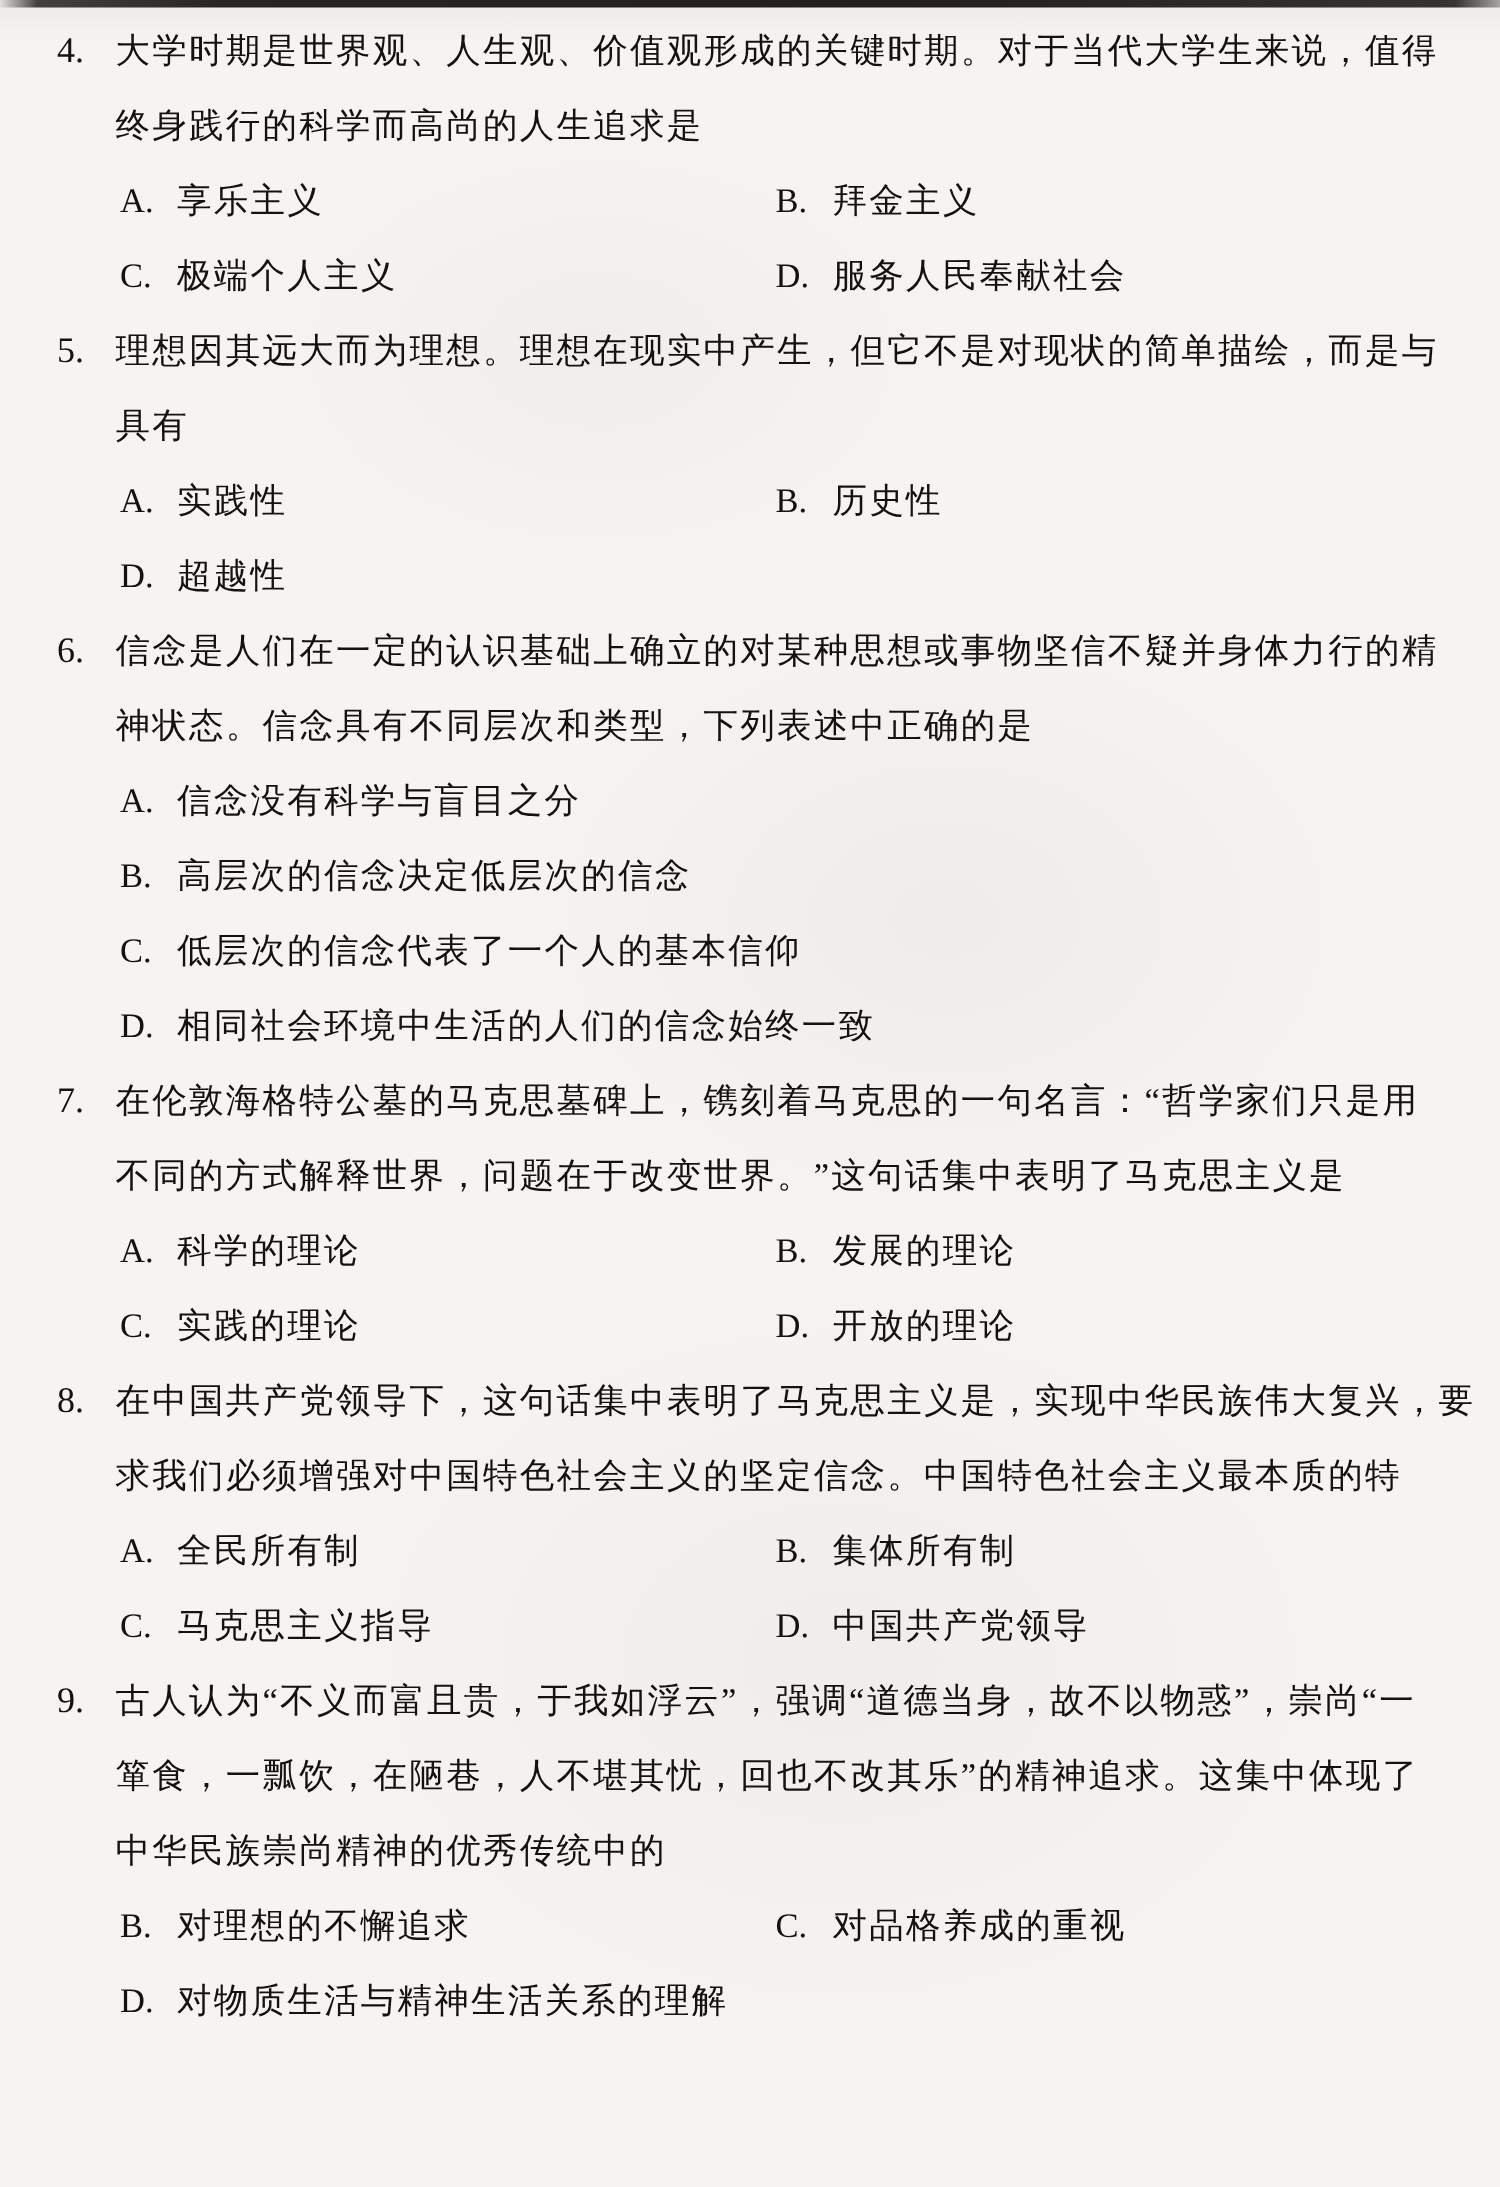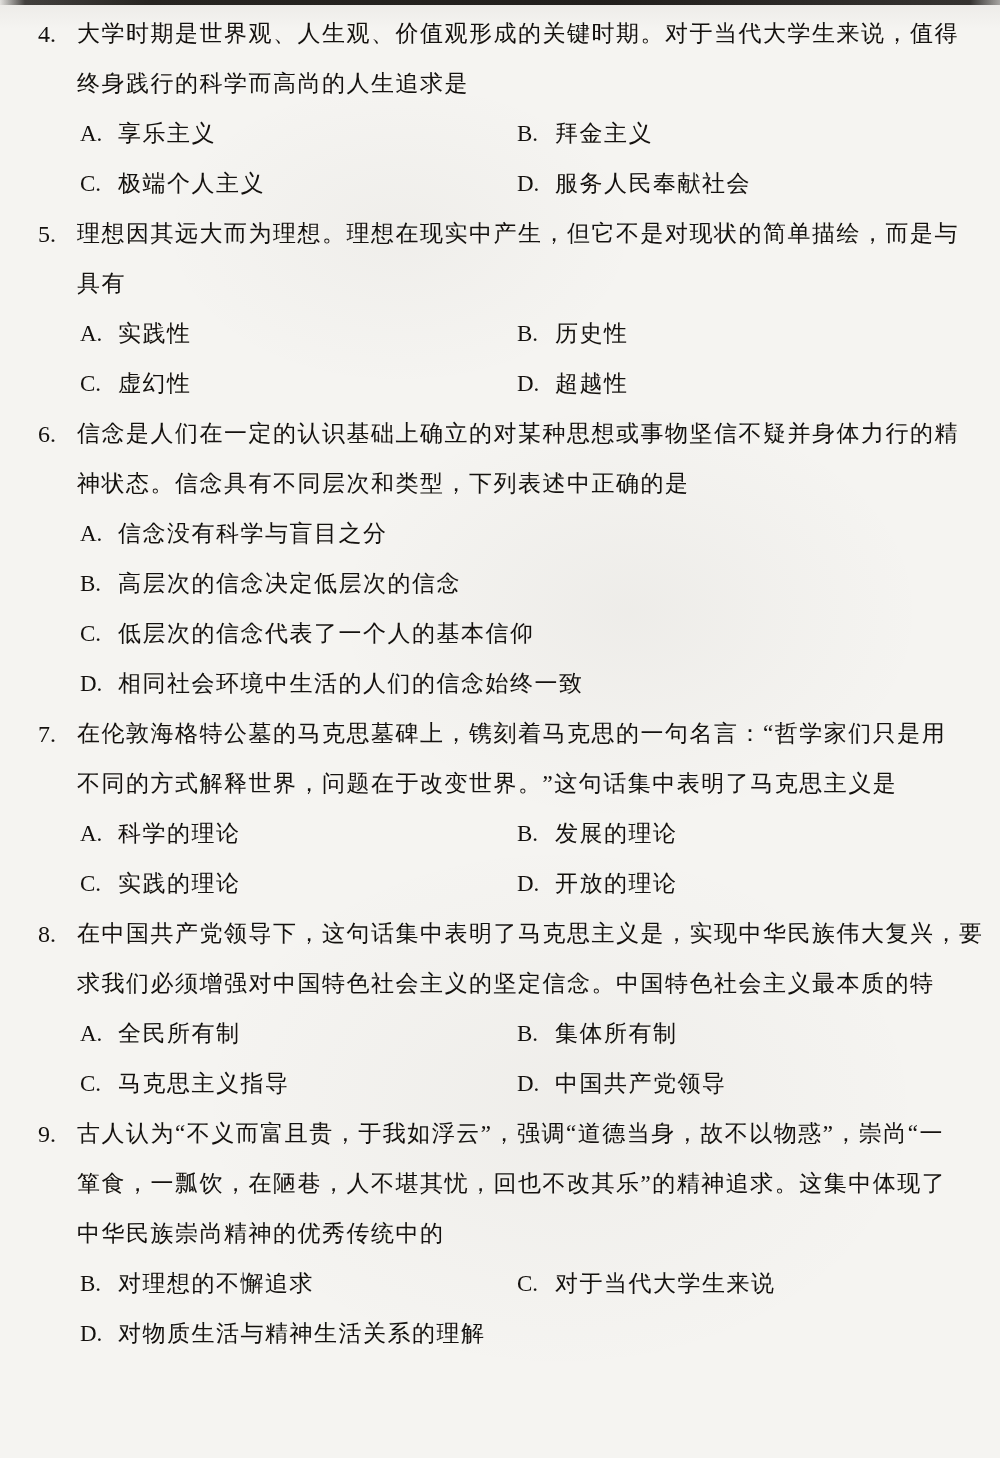--- a/index.html
+++ b/index.html
@@ -113,23 +113,20 @@
         <div class="q-line">具有</div>
       </div>
       <div class="options cols-2">
         <div class="option">
           <span class="opt-label">A.</span><span class="opt-text">实践性</span>
         </div>
         <div class="option">
           <span class="opt-label">B.</span><span class="opt-text">历史性</span>
         </div>
         <div class="option">
-          <span class="opt-label">C.</span><span class="opt-text">虚幻性</span>
-        </div>
-        <div class="option">
           <span class="opt-label">D.</span><span class="opt-text">超越性</span>
         </div>
       </div>
     </section>
 
     <section class="question">
       <div class="q-body">
         <span class="q-num">6.</span>
         <div class="q-line">信念是人们在一定的认识基础上确立的对某种思想或事物坚信不疑并身体力行的精</div>
         <div class="q-line">神状态。信念具有不同层次和类型，下列表述中正确的是</div>
@@ -199,21 +196,21 @@
         <span class="q-num">9.</span>
         <div class="q-line">古人认为“不义而富且贵，于我如浮云”，强调“道德当身，故不以物惑”，崇尚“一</div>
         <div class="q-line">箪食，一瓢饮，在陋巷，人不堪其忧，回也不改其乐”的精神追求。这集中体现了</div>
         <div class="q-line">中华民族崇尚精神的优秀传统中的</div>
       </div>
       <div class="options cols-2">
         <div class="option">
           <span class="opt-label">B.</span><span class="opt-text">对理想的不懈追求</span>
         </div>
         <div class="option">
-          <span class="opt-label">C.</span><span class="opt-text">对于当代大学生来说</span>
+          <span class="opt-label">C.</span><span class="opt-text">对品格养成的重视</span>
         </div>
         <div class="option">
           <span class="opt-label">D.</span><span class="opt-text">对物质生活与精神生活关系的理解</span>
         </div>
       </div>
     </section>
 
   </div>
 </div>
 

